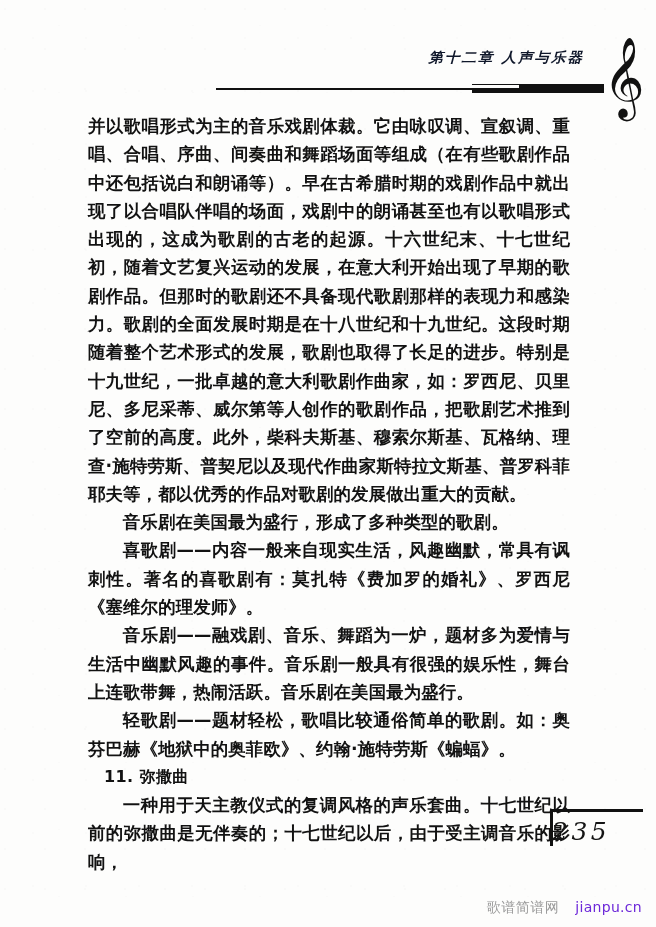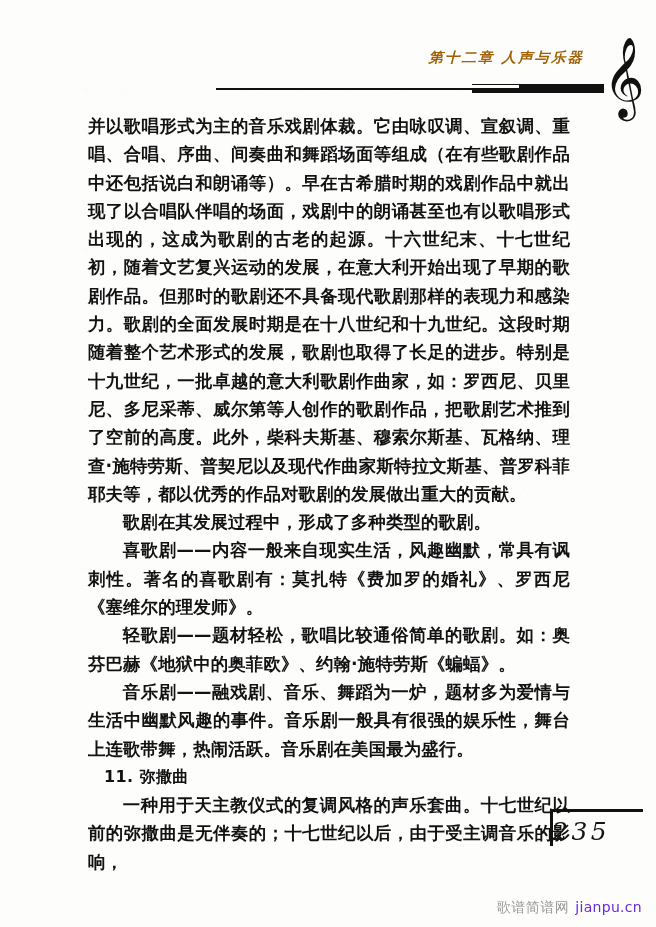--- a/index.html
+++ b/index.html
@@ -44,21 +44,21 @@
   }
   #chapter-title {
     position: absolute;
     right: 72px;
     top: 8px;
     font-family: "DejaVu Sans", sans-serif;
     font-size: 14.5px;
     font-weight: bold;
     font-style: italic;
     letter-spacing: 2px;
-    color: #a16207;
+    color: #0f172a;
     white-space: nowrap;
     transform: scaleY(0.95);
     margin-left: 20px;
   }
   
   #header-rule {
     position: absolute;
     left: 216px;
     right: 52px;
     top: 44px;
@@ -165,21 +165,21 @@
     white-space: nowrap;
   }
 
   
   #watermark {
     position: absolute;
     right: 14px;
     bottom: 10px;
     display: flex;
     align-items: baseline;
-    gap: 6px;
+    gap: 16px;
     font-size: 14px;
     white-space: nowrap;
   }
   #watermark .wm-cn {
     color: #9a9a9a;
     font-family: "DejaVu Sans", sans-serif;
     letter-spacing: 0.5px;
   }
   #watermark .wm-url {
     color: #6d28d9;
@@ -201,24 +201,24 @@
       <div class="thin"></div>
       <div class="thick"></div>
       <div class="gap"></div>
     </div>
 
     <div id="clef-icon">𝄞</div>
   </div>
 
   <div id="body-text">
     <p class="flush">并以歌唱形式为主的音乐戏剧体裁。它由咏叹调、宣叙调、重唱、合唱、序曲、间奏曲和舞蹈场面等组成（在有些歌剧作品中还包括说白和朗诵等）。早在古希腊时期的戏剧作品中就出现了以合唱队伴唱的场面，戏剧中的朗诵甚至也有以歌唱形式出现的，这成为歌剧的古老的起源。十六世纪末、十七世纪初，随着文艺复兴运动的发展，在意大利开始出现了早期的歌剧作品。但那时的歌剧还不具备现代歌剧那样的表现力和感染力。歌剧的全面发展时期是在十八世纪和十九世纪。这段时期随着整个艺术形式的发展，歌剧也取得了长足的进步。特别是十九世纪，一批卓越的意大利歌剧作曲家，如：罗西尼、贝里尼、多尼采蒂、威尔第等人创作的歌剧作品，把歌剧艺术推到了空前的高度。此外，柴科夫斯基、穆索尔斯基、瓦格纳、理查·施特劳斯、普契尼以及现代作曲家斯特拉文斯基、普罗科菲耶夫等，都以优秀的作品对歌剧的发展做出重大的贡献。</p>
-    <p class="indent">歌剧在其发展过程中，形成了多种类型的歌剧。</p>
+    <p class="indent">音乐剧在美国最为盛行，形成了多种类型的歌剧。</p>
     <p class="indent">喜歌剧——内容一般来自现实生活，风趣幽默，常具有讽刺性。著名的喜歌剧有：莫扎特《费加罗的婚礼》、罗西尼《塞维尔的理发师》。</p>
+    <p class="indent">音乐剧——融戏剧、音乐、舞蹈为一炉，题材多为爱情与生活中幽默风趣的事件。音乐剧一般具有很强的娱乐性，舞台上连歌带舞，热闹活跃。音乐剧在美国最为盛行。</p>
     <p class="indent">轻歌剧——题材轻松，歌唱比较通俗简单的歌剧。如：奥芬巴赫《地狱中的奥菲欧》、约翰·施特劳斯《蝙蝠》。</p>
-    <p class="indent">音乐剧——融戏剧、音乐、舞蹈为一炉，题材多为爱情与生活中幽默风趣的事件。音乐剧一般具有很强的娱乐性，舞台上连歌带舞，热闹活跃。音乐剧在美国最为盛行。</p>
 
     <h3 class="section-heading">11. 弥撒曲</h3>
 
     <p class="indent">一种用于天主教仪式的复调风格的声乐套曲。十七世纪以前的弥撒曲是无伴奏的；十七世纪以后，由于受主调音乐的影响，</p>
   </div>
 
   <div id="folio">
     <div id="folio-bracket"></div>
     <div id="folio-number">235</div>
   </div>

